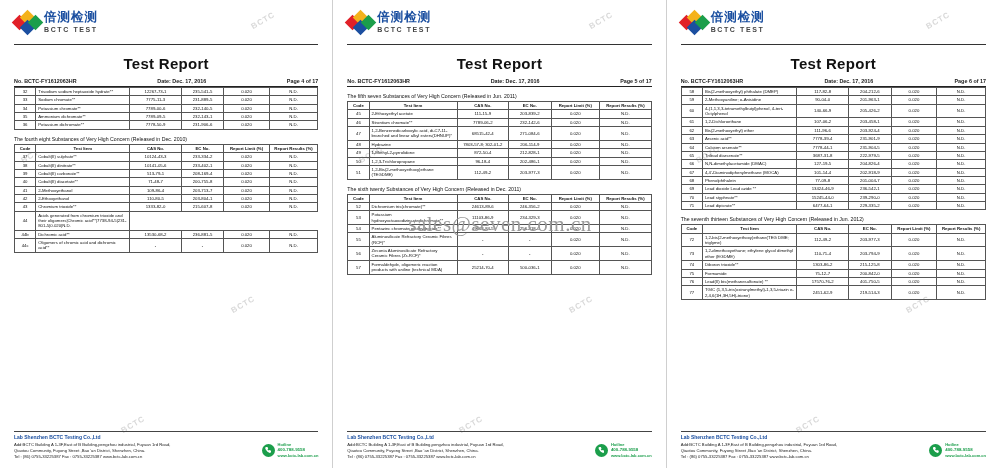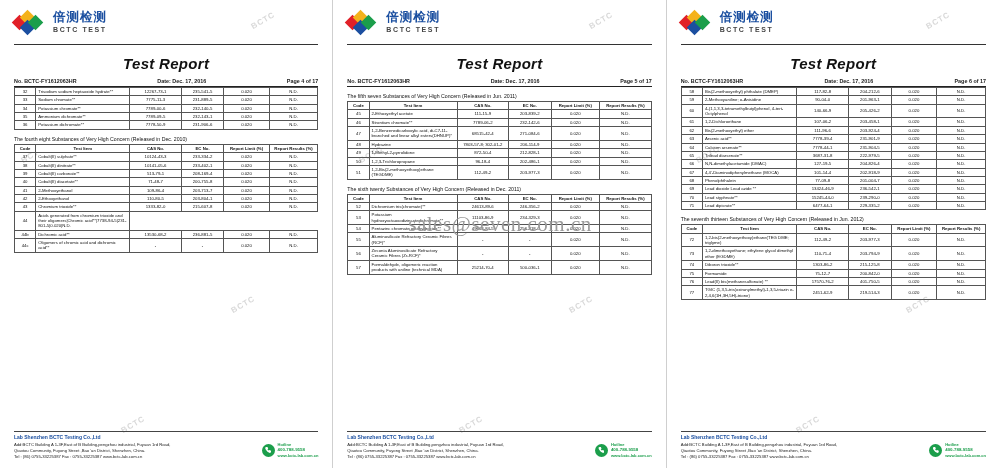--- a/index.html
+++ b/index.html
@@ -16,35 +16,35 @@
     width:333.33px;height:468px;
     box-sizing:border-box;
     border-right:1px solid #cfcfcf;
     background:#fff;
     overflow:hidden;
   }
   .page:last-child{border-right:none;}
   .pad{position:absolute;left:14px;right:14px;top:10px;bottom:8px;}
 
   
-  .logo-row{display:flex;align-items:flex-start;gap:9px;height:30px;}
+  .logo-row{display:flex;align-items:flex-start;gap:0;height:30px;}
   .logo-mark{width:30px;height:26px;position:relative;flex:0 0 auto;}
   .diamond{position:absolute;width:11px;height:11px;transform:rotate(45deg);}
   .d1{background:#e12028;left:0px;top:7px;}
   .d2{background:#f4b21b;left:8px;top:2px;}
   .d3{background:#1b4fa0;left:8px;top:12px;}
   .d4{background:#1b9e4b;left:16px;top:7px;}
   .logo-text{line-height:1;padding-top:1px;}
   .cn{font-size:12.5px;font-weight:bold;color:#1b4fa0;letter-spacing:1px;font-family:"DejaVu Sans", sans-serif;}
   .en{font-size:7px;font-weight:bold;color:#444;letter-spacing:1.6px;margin-top:2px;}
   .hr-top{border:0;border-top:1.2px solid #333;margin:4px 0 0 0;}
 
   .title{
     text-align:center;font-size:15px;font-weight:bold;color:#111;
-    margin:10px 0 6px 0;letter-spacing:.3px;font-style:italic;
+    margin:10px 0 6px 0;letter-spacing:.3px;
   }
   .meta{
     display:flex;justify-content:space-between;align-items:flex-end;
     font-size:5.4px;color:#222;border-bottom:1px solid #222;padding-bottom:2px;
   }
   .meta .no{font-weight:bold;}
   .meta .date{font-weight:bold;}
   .meta .pg{font-weight:bold;}
 
   .sec-title{

